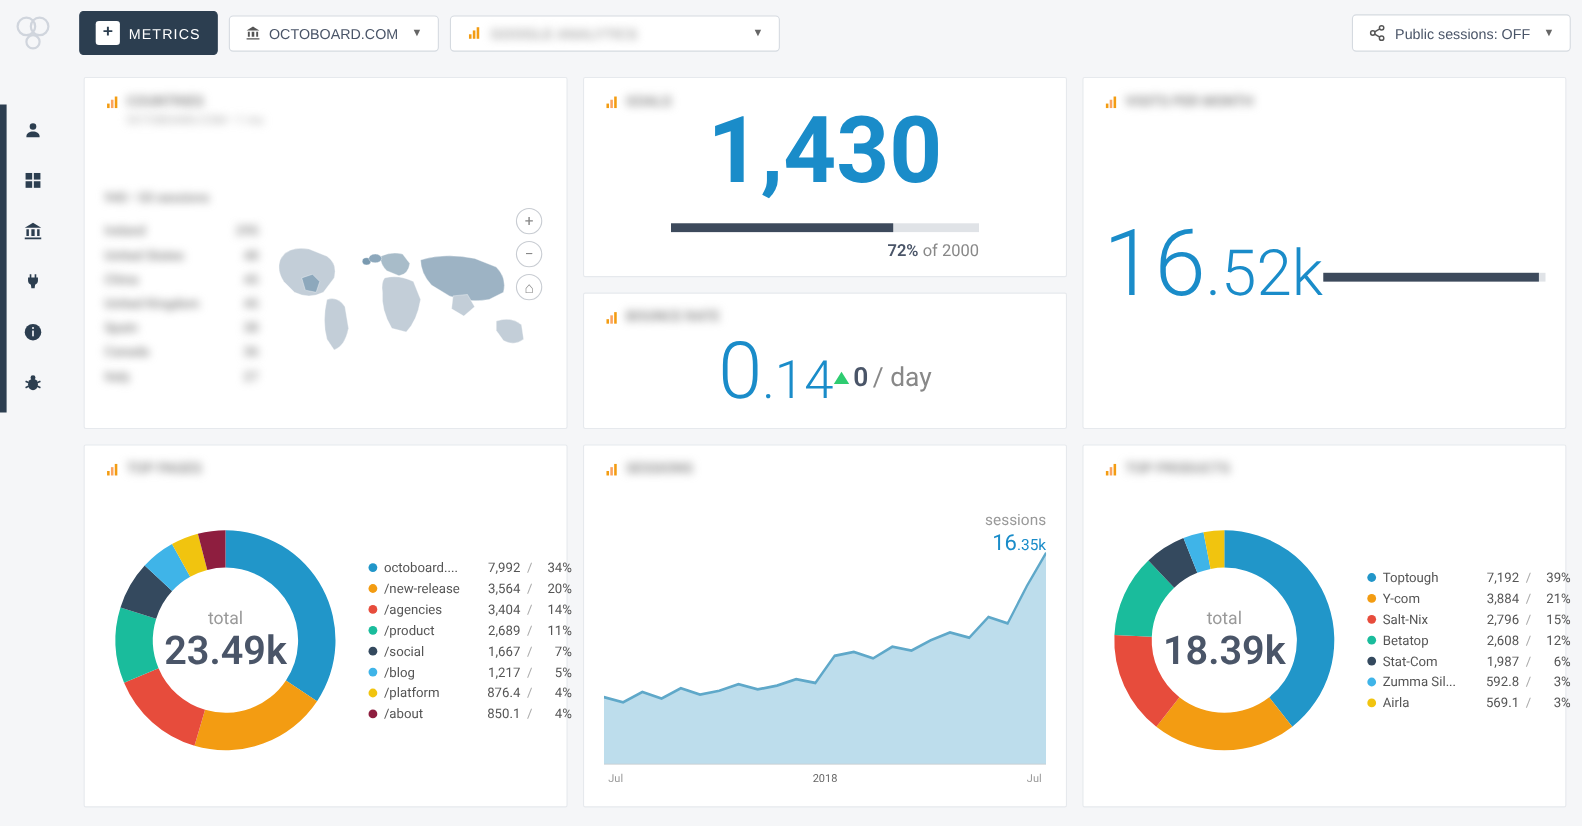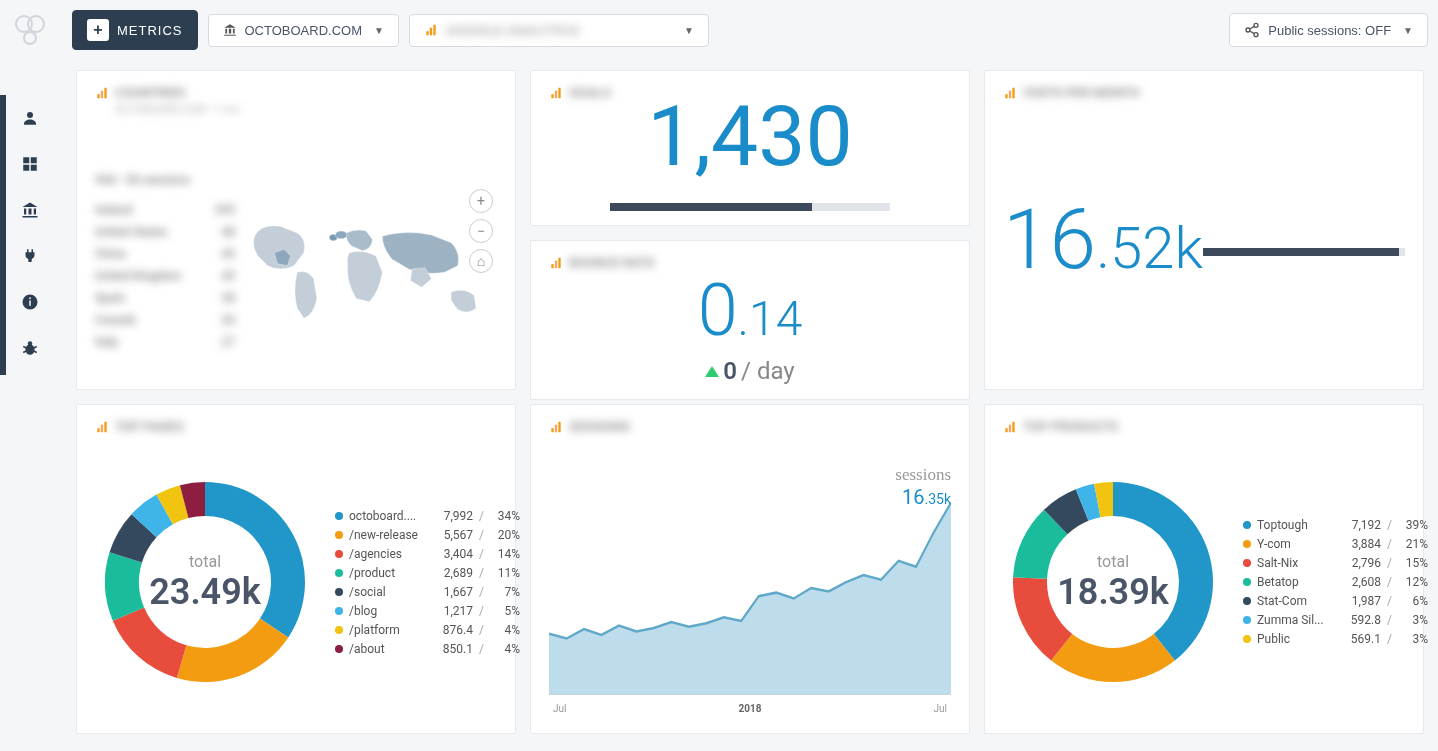--- a/index.html
+++ b/index.html
@@ -33,21 +33,21 @@
 .grid { flex: 1; padding: 10px 16px 0 16px; display: grid; grid-template-columns: 440px 440px 440px; grid-template-rows: 320px 330px; gap: 14px; overflow: hidden; }
 .card { background: #fff; border: 1px solid #e6e9ed; border-radius: 2px; padding: 14px 18px; position: relative; }
 .card-title-text { font-size: 13px; font-weight: 600; color: #888; filter: blur(4px); }
 .card-subtitle { font-size: 11px; color: #aaa; filter: blur(4px); margin-left: 20px; }
 .countries-left { width: 140px; padding-top: 30px; }
 .country-row { display: flex; justify-content: space-between; font-size: 12px; color: #888; filter: blur(4px); padding: 4px 0; font-weight: 600; }
 .map-area { flex: 1; position: relative; padding-top: 30px; }
 .map-controls { position: absolute; right: 4px; top: 50px; display: flex; flex-direction: column; gap: 6px; }
 .map-ctrl { width: 24px; height: 24px; border: 1px solid #c8ccd2; border-radius: 50%; display: flex; align-items: center; justify-content: center; font-size: 14px; color: #888; cursor: pointer; background: #fff; }
 .world-map { width: 100%; height: 200px; }
-.big-number { font-size: 84px; font-weight: 400; color: #1a8cc9; line-height: 1; }
+.big-number { font-size: 84px; font-weight: 700; color: #1a8cc9; line-height: 1; }
 .progress-bar { width: 280px; height: 8px; background: #e0e3e7; margin-top: 24px; position: relative; }
 .progress-fill { height: 100%; background: #3d4a5c; }
 .progress-label { width: 280px; text-align: right; margin-top: 8px; font-size: 15px; color: #888; }
 .progress-label b { color: #4a5568; font-weight: 600; }
 
 .visits-big { font-size: 84px; font-weight: 300; color: #1a8cc9; line-height: 1; }
 .visits-big .dec { font-size: 58px; }
 .bounce-val { font-size: 72px; font-weight: 300; color: #1a8cc9; line-height: 1; }
 .bounce-val .dec { font-size: 48px; }
 .bounce-sub { font-size: 24px; color: #888; margin-top: 10px; display: flex; align-items: center; gap: 4px; }
@@ -64,21 +64,21 @@
 .legend-row { display: flex; align-items: center; gap: 6px; padding: 2.5px 0; white-space: nowrap; }
 .legend-dot { width: 8px; height: 8px; border-radius: 50%; flex-shrink: 0; }
 .legend-name { width: 80px; overflow: hidden; text-overflow: ellipsis; }
 .legend-val { width: 38px; text-align: right; }
 .legend-sep { color: #aaa; }
 .legend-pct { width: 30px; text-align: right; }
 
 
 .sessions-card { position: relative; padding-top: 40px; }
 .sessions-label { position: absolute; right: 18px; top: 60px; text-align: right; }
-.sessions-label .txt { font-size: 17px; color: #999; font-family: Liberation Serif, serif; }
+.sessions-label .txt { font-size: 14px; color: #999; }
 .sessions-label .val { font-size: 20px; color: #1a8cc9; font-weight: 400; }
 .sessions-label .val .dec { font-size: 14px; }
 .sessions-chart { width: 100%; height: 200px; margin-top: 50px; }
 .x-axis { display: flex; justify-content: space-between; font-size: 10px; color: #999; margin-top: 4px; padding: 0 4px; }
 
 .card-abs-title { position: absolute; top: 14px; left: 18px; display: flex; align-items: center; gap: 6px; }
 .title-flame { width: 14px; height: 14px; }
 </style>
 </head>
 <body>
@@ -253,32 +253,33 @@
                 <rect x="10" y="8" width="4" height="13" fill="#fca45f"></rect>
                 <rect x="16" y="3" width="4" height="18" fill="#f39c12"></rect>
               </svg>
             <span class="card-title-text">GOALS</span>
           </div>
           <div style="display:flex;flex-direction:column;align-items:center;justify-content:center;height:100%;padding-top:10px">
             <div class="big-number">1,430</div>
             <div class="progress-bar">
                 <div class="progress-fill" id="goals-fill" style="width: 72%;"></div>
               </div>
+            <div class="progress-label"><b>72%</b> <span>of 2000</span></div>
           </div>
         </div>
         <div class="card" style="flex:1">
           <div class="card-abs-title">
             <svg class="title-flame" viewBox="0 0 24 24">
                 <rect x="4" y="14" width="4" height="7" fill="#f39c12"></rect>
                 <rect x="10" y="8" width="4" height="13" fill="#fca45f"></rect>
                 <rect x="16" y="3" width="4" height="18" fill="#f39c12"></rect>
               </svg>
             <span class="card-title-text">BOUNCE RATE</span>
           </div>
-          <div style="display:flex;flex-direction:column;align-items:center;justify-content:center;height:100%;padding-top:20px">
+          <div style="display:flex;flex-direction:row;align-items:center;justify-content:center;height:100%;padding-top:20px">
             <div class="bounce-val"><span>0</span><span class="dec">.14</span></div>
             <div class="bounce-sub">
               <span class="tri-up"></span>
               <b>0</b>
               <span>/ day</span>
             </div>
           </div>
         </div>
       </div>
 
@@ -328,21 +329,21 @@
             <div class="legend-row">
               <span class="legend-dot" style="background:#2196c9"></span>
               <span class="legend-name">octoboard....</span>
               <span class="legend-val">7,992</span>
               <span class="legend-sep">/</span>
               <span class="legend-pct">34%</span>
             </div>
             <div class="legend-row">
               <span class="legend-dot" style="background:#f39c12"></span>
               <span class="legend-name">/new-release</span>
-              <span class="legend-val">5,567</span>
+              <span class="legend-val">3,564</span>
               <span class="legend-sep">/</span>
               <span class="legend-pct">20%</span>
             </div>
             <div class="legend-row">
               <span class="legend-dot" style="background:#e74c3c"></span>
               <span class="legend-name">/agencies</span>
               <span class="legend-val">3,404</span>
               <span class="legend-sep">/</span>
               <span class="legend-pct">14%</span>
             </div>
@@ -397,21 +398,21 @@
           <div class="txt">sessions</div>
           <div class="val"><span>16</span><span class="dec">.35k</span></div>
         </div>
         <svg class="sessions-chart" viewBox="0 0 400 160" preserveAspectRatio="none" id="sessions-svg">
             <path d="M0 160 L0 111.05882352941177 L17.391304347826086 114.82352941176471 L34.78260869565217 107.29411764705883 L52.17391304347826 112 L69.56521739130434 104.47058823529412 L86.95652173913044 109.1764705882353 L104.34782608695652 106.3529411764706 L121.73913043478262 101.64705882352942 L139.1304347826087 105.41176470588235 L156.52173913043478 102.58823529411765 L173.91304347826087 97.88235294117646 L191.30434782608697 100.70588235294117 L208.69565217391303 80.94117647058823 L226.08695652173913 78.11764705882354 L243.47826086956525 82.82352941176471 L260.8695652173913 74.3529411764706 L278.2608695652174 77.17647058823529 L295.65217391304344 69.64705882352942 L313.04347826086956 64 L330.4347826086956 67.76470588235296 L347.82608695652175 52.70588235294119 L365.2173913043478 57.41176470588235 L382.60869565217394 30.117647058823536 L400 6.117647058823536 L400 160 Z" fill="#bdddec"></path>
             <path d="M0 111.05882352941177L17.391304347826086 114.82352941176471L34.78260869565217 107.29411764705883L52.17391304347826 112L69.56521739130434 104.47058823529412L86.95652173913044 109.1764705882353L104.34782608695652 106.3529411764706L121.73913043478262 101.64705882352942L139.1304347826087 105.41176470588235L156.52173913043478 102.58823529411765L173.91304347826087 97.88235294117646L191.30434782608697 100.70588235294117L208.69565217391303 80.94117647058823L226.08695652173913 78.11764705882354L243.47826086956525 82.82352941176471L260.8695652173913 74.3529411764706L278.2608695652174 77.17647058823529L295.65217391304344 69.64705882352942L313.04347826086956 64L330.4347826086956 67.76470588235296L347.82608695652175 52.70588235294119L365.2173913043478 57.41176470588235L382.60869565217394 30.117647058823536L400 6.117647058823536" fill="none" stroke="#5fa8c9" stroke-width="2"></path>
             <line x1="0" x2="400" y1="160" y2="160" stroke="#ccc"></line>
           </svg>
         <div class="x-axis">
           <span>Jul</span>
-          <span style="font-weight:700;color:#666">2018</span>
+          <span style="font-weight:400;color:#666">2018</span>
           <span>Jul</span>
         </div>
       </div>
 
       <div class="card donut-card">
         <div class="card-abs-title">
           <svg class="title-flame" viewBox="0 0 24 24">
               <rect x="4" y="14" width="4" height="7" fill="#f39c12"></rect>
               <rect x="10" y="8" width="4" height="13" fill="#fca45f"></rect>
               <rect x="16" y="3" width="4" height="18" fill="#f39c12"></rect>
@@ -471,21 +472,21 @@
             </div>
             <div class="legend-row">
               <span class="legend-dot" style="background:#3fb4e8"></span>
               <span class="legend-name">Zumma Sil...</span>
               <span class="legend-val">592.8</span>
               <span class="legend-sep">/</span>
               <span class="legend-pct">3%</span>
             </div>
             <div class="legend-row">
               <span class="legend-dot" style="background:#f1c40f"></span>
-              <span class="legend-name">Public</span>
+              <span class="legend-name">Airla</span>
               <span class="legend-val">569.1</span>
               <span class="legend-sep">/</span>
               <span class="legend-pct">3%</span>
             </div>
           </div>
       </div>
 
     </div>
   </div>
 </div>

